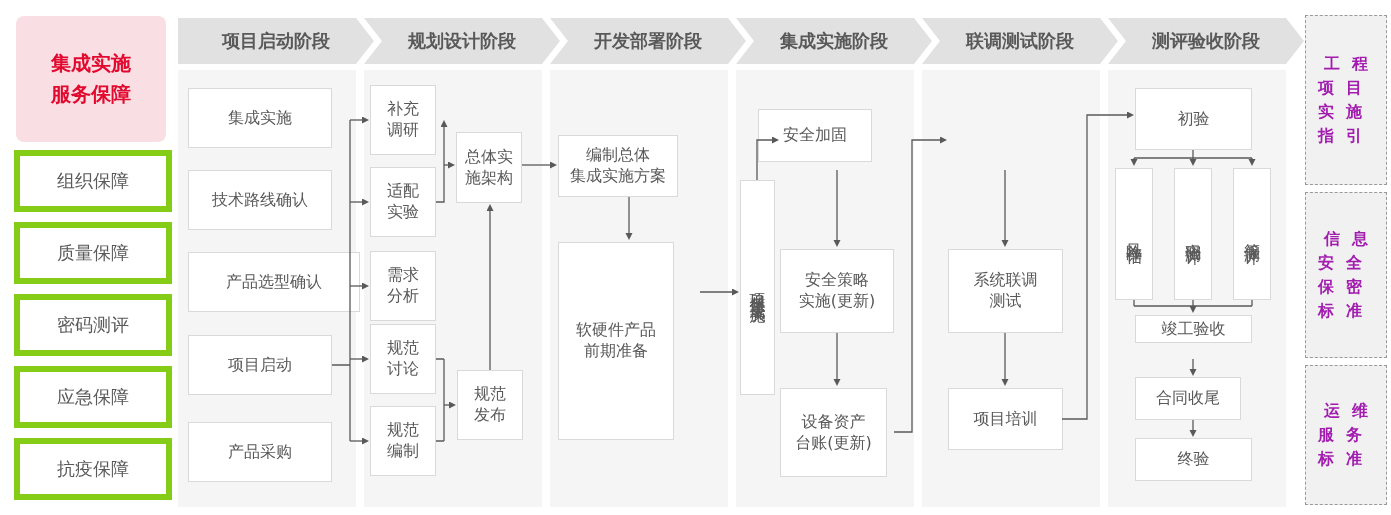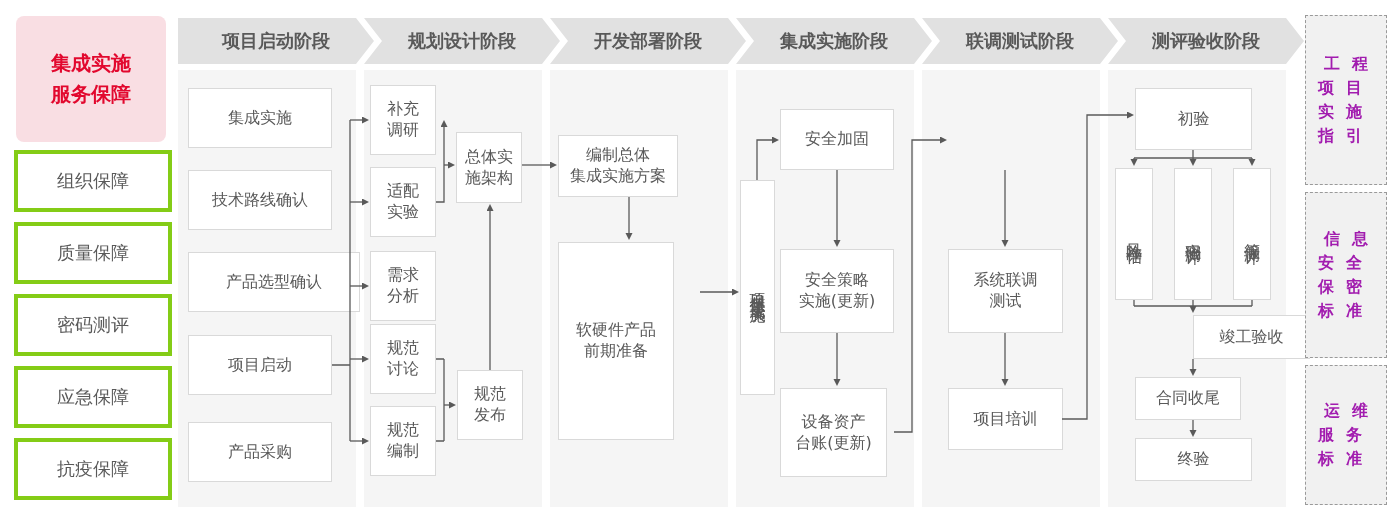--- a/index.html
+++ b/index.html
@@ -25,21 +25,21 @@
     writing-mode:vertical-rl;text-orientation:upright;letter-spacing:2px;
     line-height:1;white-space:normal;
   }
   .legend-title{
     position:absolute;left:16px;top:16px;width:150px;height:126px;border-radius:8px;
     background:#f9dee3;display:flex;align-items:center;justify-content:center;text-align:center;
     color:#e2082e;font-size:20px;font-weight:bold;line-height:1.55;white-space:pre-line;
   }
   .legend-item{
     position:absolute;left:14px;width:158px;height:62px;background:#ffffff;
-    border:4px solid #84cc16;box-sizing:border-box;
+    border:6px solid #84cc16;box-sizing:border-box;
     display:flex;align-items:center;justify-content:center;
     font-size:18px;color:#595959;
   }
   .std-box{
     position:absolute;left:1305px;width:82px;background:#f1f1f1;
     border:1px dashed #9a9a9a;box-sizing:border-box;
     display:flex;align-items:center;justify-content:center;text-align:center;
     font-size:16px;font-weight:600;color:#a21caf;line-height:1.5;
     letter-spacing:12px;text-indent:12px;white-space:pre-line;
   }
@@ -92,35 +92,35 @@
 施架构</div>
   <div class="box" style="left:457px;top:370px;width:66px;height:70px">规范
 发布</div>
 
   <div class="box" style="left:558px;top:135px;width:120px;height:62px">编制总体
 集成实施方案</div>
   <div class="box" style="left:558px;top:242px;width:116px;height:198px">软硬件产品
 前期准备</div>
 
   <div class="box vbox" style="left:740px;top:180px;width:35px;height:215px">项目整体集成实施</div>
-  <div class="box" style="left:780px;top:109px;width:114px;height:61px">安全加固</div>
+  <div class="box" style="left:758px;top:109px;width:114px;height:53px">安全加固</div>
   <div class="box" style="left:780px;top:249px;width:114px;height:84px">安全策略
 实施(更新)</div>
   <div class="box" style="left:780px;top:388px;width:107px;height:89px">设备资产
 台账(更新)</div>
 
   <div class="box" style="left:948px;top:249px;width:115px;height:84px">系统联调
 测试</div>
   <div class="box" style="left:948px;top:388px;width:115px;height:62px">项目培训</div>
 
   <div class="box" style="left:1135px;top:88px;width:117px;height:62px">初验</div>
   <div class="box vbox" style="left:1115px;top:168px;width:38px;height:132px">风险评估</div>
   <div class="box vbox" style="left:1174px;top:168px;width:38px;height:132px">密码测评</div>
   <div class="box vbox" style="left:1233px;top:168px;width:38px;height:132px">等保测评</div>
-  <div class="box" style="left:1193px;top:315px;width:117px;height:44px">竣工验收</div>
+  <div class="box" style="left:1135px;top:315px;width:117px;height:28px">竣工验收</div>
   <div class="box" style="left:1135px;top:377px;width:106px;height:43px">合同收尾</div>
   <div class="box" style="left:1135px;top:438px;width:117px;height:43px">终验</div>
 
   <div class="std-box" style="top:15px;height:170px">工程
 项目
 实施
 指引</div>
   <div class="std-box" style="top:192px;height:166px">信息
 安全
 保密

